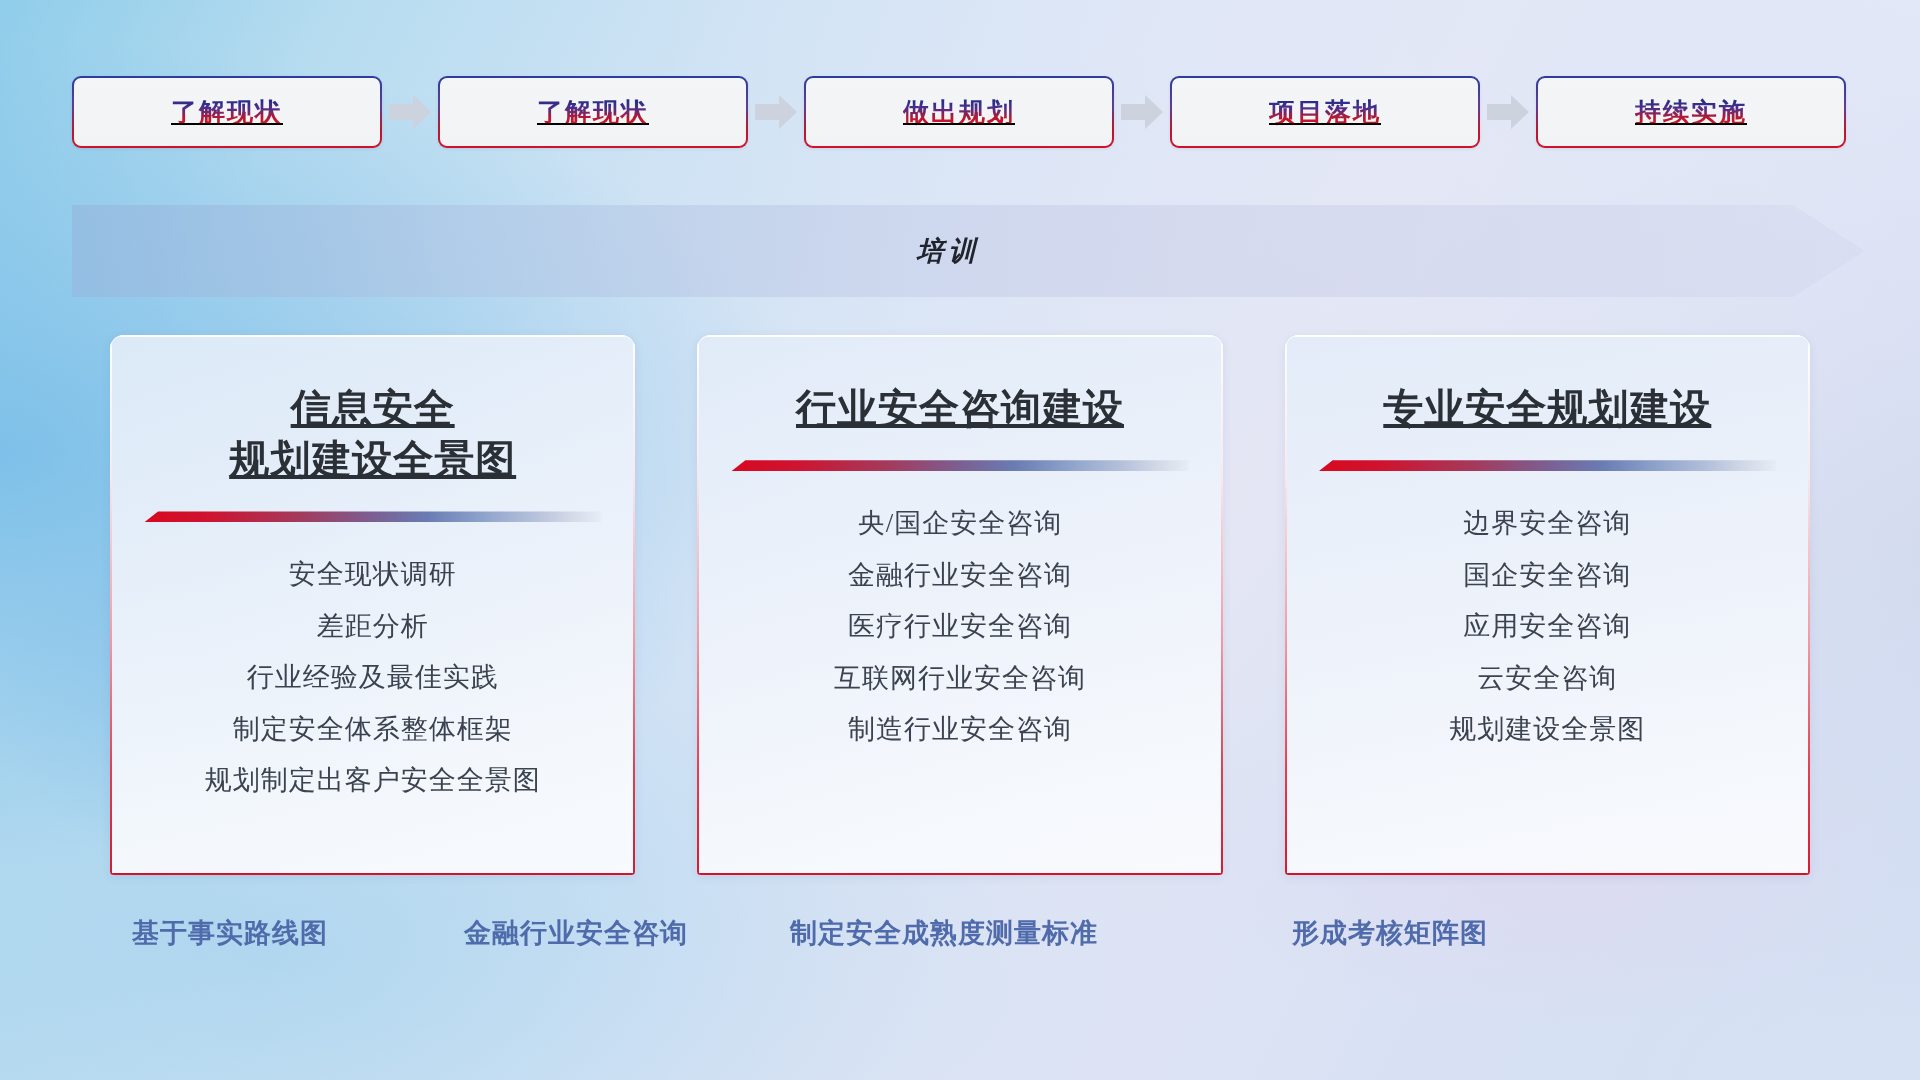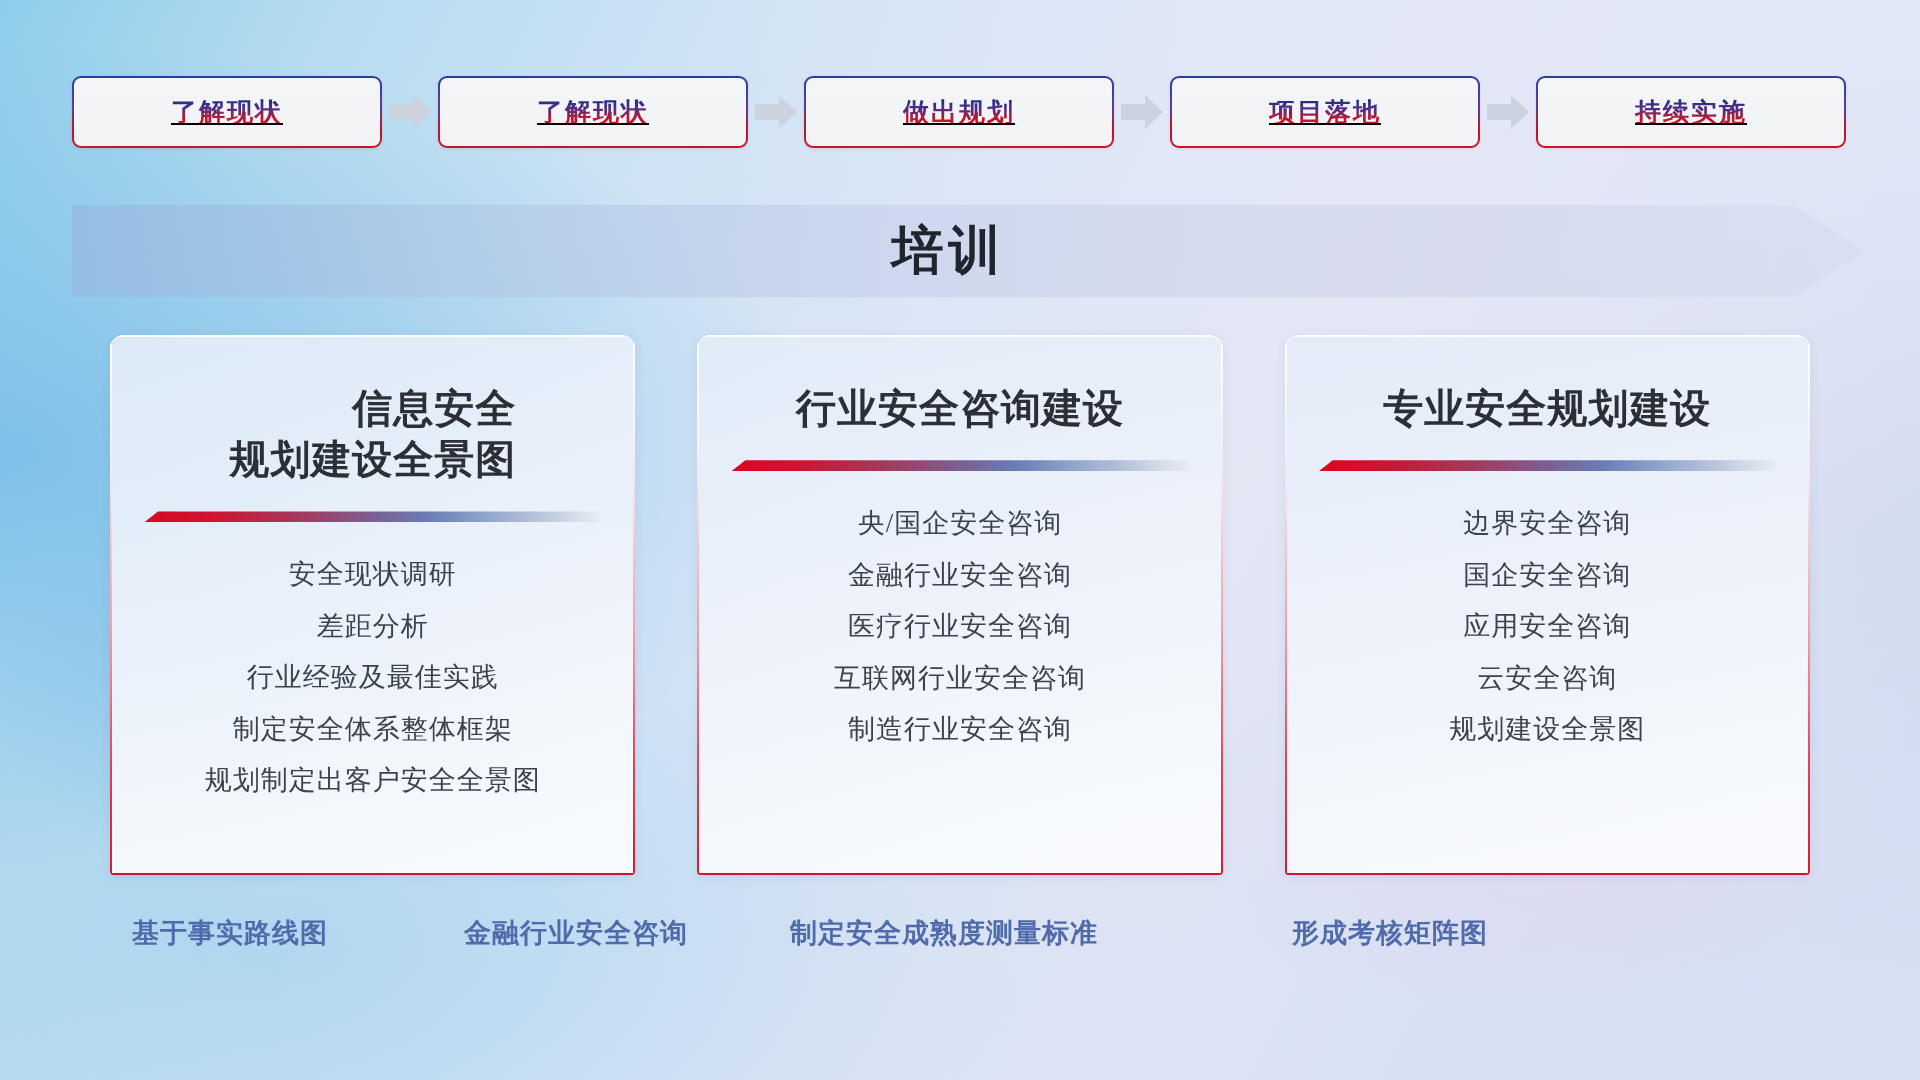--- a/index.html
+++ b/index.html
@@ -118,24 +118,25 @@
       rgba(206,212,236,0.30) 100%);
     clip-path: polygon(0 0, calc(100% - 72px) 0, 100% 50%, calc(100% - 72px) 100%, 0 100%);
   }
   #banner-title {
     position: absolute;
     inset: 0;
     display: flex;
     align-items: center;
     justify-content: center;
     padding-right: 40px;
-    font-size: 52px;
+    font-size: 27px;
     font-weight: 700;
     color: #20242c;
     letter-spacing: 5px;
+    font-style: italic;
   }
 
   
   #deck {
     position: absolute;
     left: 110px;
     top: 335px;
     width: 1700px;
     height: 540px;
     display: flex;
@@ -192,24 +193,25 @@
     height: 100%;
     padding: 48px 34px 28px;
     display: flex;
     flex-direction: column;
     align-items: center;
   }
   .card-title {
     font-size: 40px;
     font-weight: 700;
     color: #2b2f36;
-    text-align: right;
+    text-align: center;
     line-height: 1.28;
     letter-spacing: 1px;
     white-space: pre-line;
+    text-decoration: underline;
   }
   .card-divider {
     margin-top: 26px;
     width: 100%;
     height: 11px;
     position: relative;
   }
   .card-divider .bar {
     position: absolute;
     inset: 0;

